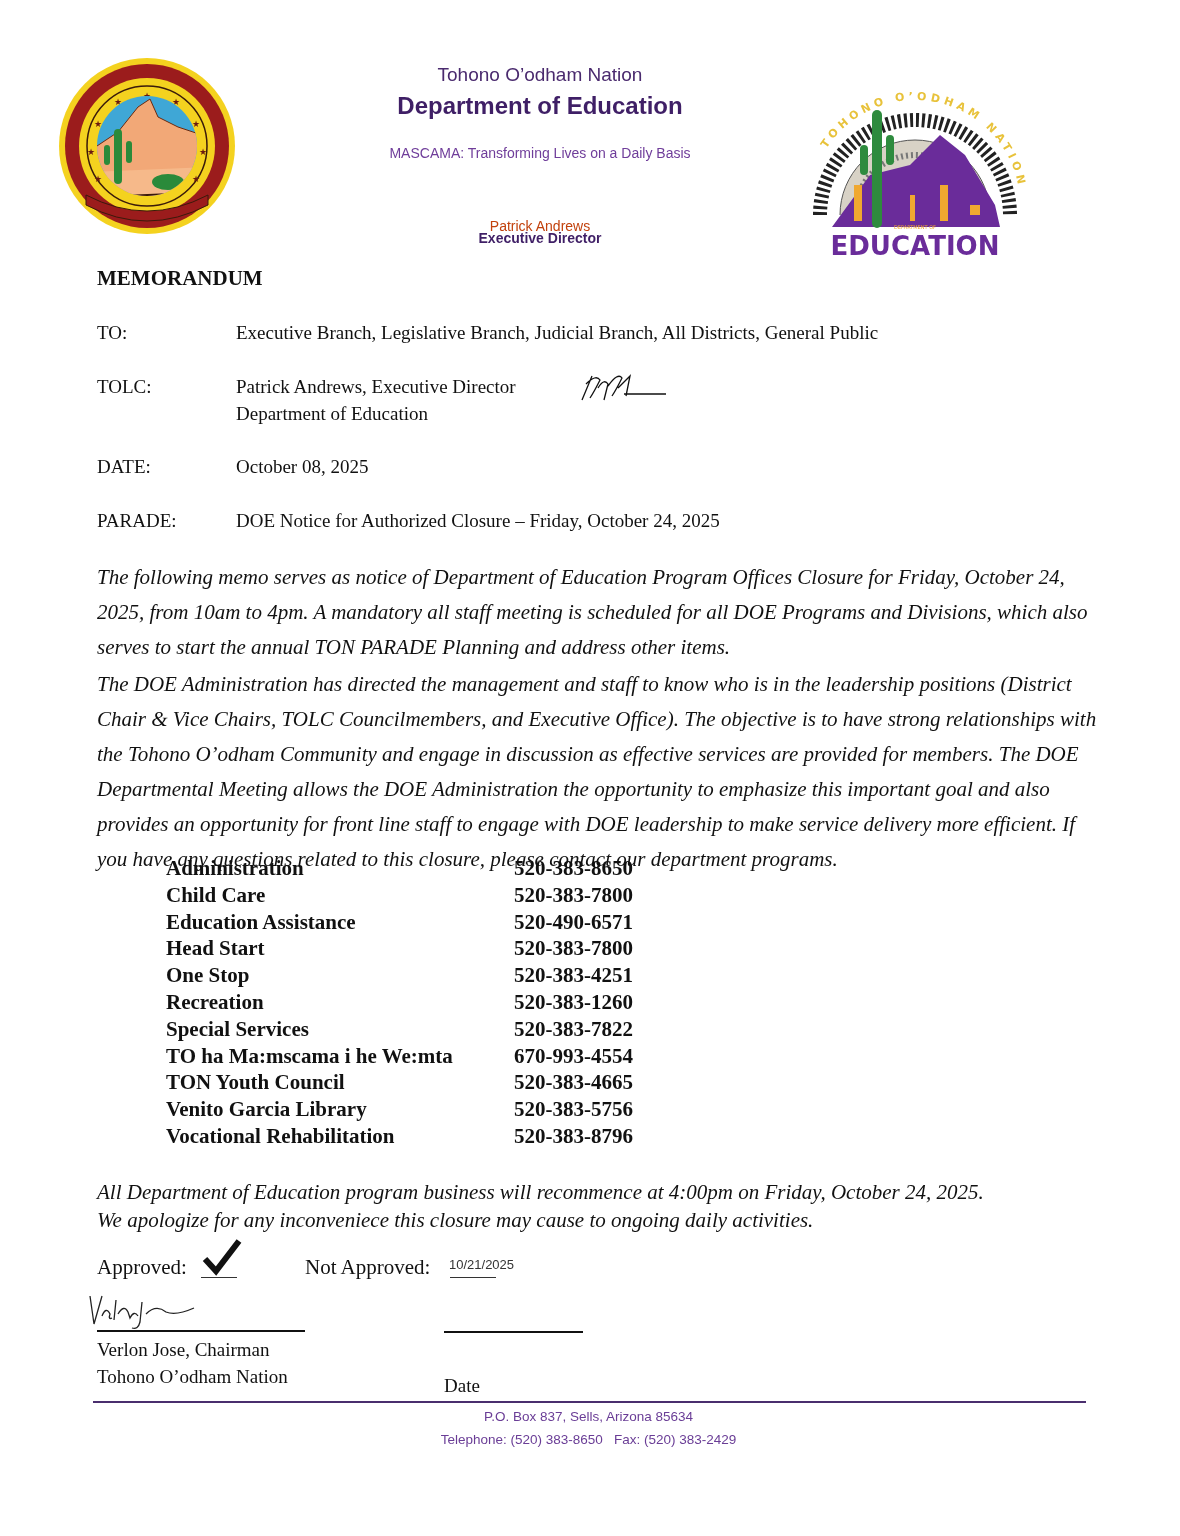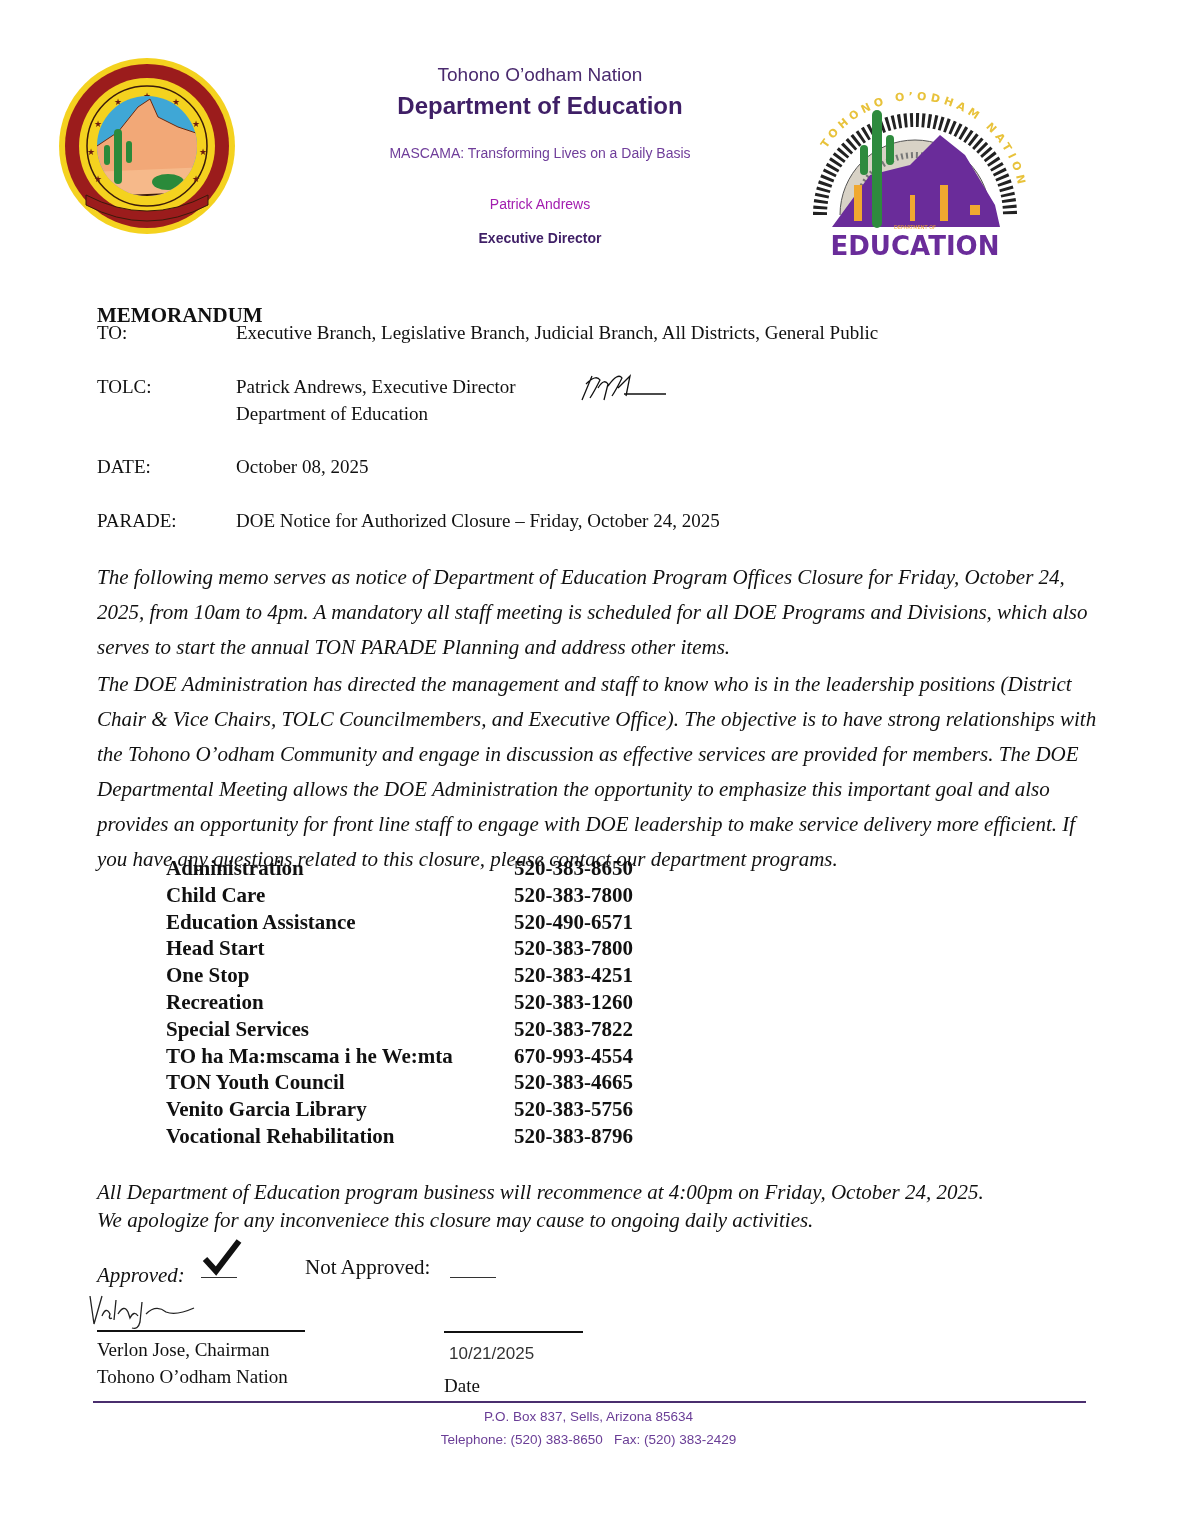--- a/index.html
+++ b/index.html
@@ -5,47 +5,47 @@
   html, body { margin: 0; padding: 0; background: #ffffff; }
   body { width: 1180px; height: 1536px; position: relative; overflow: hidden;
          font-family: "Liberation Serif", "DejaVu Serif", serif; color: #111; }
   .abs { position: absolute; }
 
   
   .hdr-sans { font-family: "Liberation Sans", "DejaVu Sans", sans-serif; color: #4a2a6e; text-align: center; }
   .nation { left: 340px; top: 64px; width: 400px; font-size: 19px; }
   .dept { left: 340px; top: 92px; width: 400px; font-size: 24px; font-weight: bold; color: #3f1f66; }
   .tagline { left: 330px; top: 145px; width: 420px; font-size: 14px; color: #6f3d9a; }
-  .director-name { left: 390px; top: 196px; width: 300px; font-size: 14px; color: #a21caf; }
+  .director-name { left: 390px; top: 218px; width: 300px; font-size: 14px; color: #c2410c; }
   .director-title { left: 390px; top: 230px; width: 300px; font-size: 14px; font-weight: bold; color: #3f1f66; }
 
   
   .seal-left { left: 58px; top: 57px; width: 178px; height: 178px; }
   .seal-right { left: 790px; top: 55px; width: 250px; height: 205px; }
 
   
-  .memo-title { left: 97px; top: 266px; font-size: 21px; font-weight: bold; margin-top: 37px; }
+  .memo-title { left: 97px; top: 266px; font-size: 21px; font-weight: bold; }
   .row { left: 97px; font-size: 19px; line-height: 27px; }
   .row .lbl { position: absolute; left: 0; top: 0; }
   .row .val { position: absolute; left: 139px; top: 0; white-space: nowrap; }
 
   .para { left: 97px; width: 1000px; font-size: 21px; line-height: 35px; font-style: italic; }
 
   .contacts { left: 166px; top: 855px; font-size: 21px; font-weight: bold; line-height: 26.8px; }
   .contacts .c-row { position: relative; height: 26.8px; }
   .contacts .c-name { position: absolute; left: 0; white-space: nowrap; }
   .contacts .c-phone { position: absolute; left: 348px; white-space: nowrap; }
 
   .approve-row { left: 97px; top: 1255px; font-size: 21px; height: 30px; }
   .approve-row span { position: absolute; white-space: nowrap; }
   .blank { display: inline-block; border-bottom: 1.5px solid #333; }
 
   .sig-line { left: 97px; top: 1330px; width: 208px; border-top: 2px solid #111; }
   .date-line { left: 444px; top: 1331px; width: 139px; border-top: 2px solid #111; }
-  .sig-date-val { left: 449px; top: 1344px; font-family: "Liberation Sans", "DejaVu Sans", sans-serif; font-size: 17px; color: #333; }
+  .sig-date-val { left: 449px; top: 1257px; font-family: "Liberation Sans", "DejaVu Sans", sans-serif; font-size: 13px; color: #333; }
 
   .footer-rule { left: 93px; top: 1401px; width: 993px; height: 2px; background: #4a2e6e; }
   .footer { left: 92px; width: 993px; text-align: center; font-family: "Liberation Sans", "DejaVu Sans", sans-serif;
             font-size: 13.5px; color: #6a3d96; }
 </style>
 </head>
 <body>
 
 <div class="abs seal-left">
   <svg width="178" height="178" viewBox="0 0 178 178">
@@ -184,21 +184,21 @@
   <div class="c-row">
       <span class="c-name">Vocational Rehabilitation</span>
       <span class="c-phone">520-383-8796</span>
     </div>
 </div>
 
 <div class="abs para" style="top:1175px; white-space:nowrap;">All Department of Education program business will recommence at 4:00pm on Friday, October 24, 2025.</div>
 <div class="abs para" style="top:1203px; white-space:nowrap;">We apologize for any inconveniece this closure may cause to ongoing daily activities.</div>
 
 <div class="abs approve-row">
-  <span style="left:0; top:8px;font-style:italic;">Approved:</span>
+  <span style="left:0; top:0;">Approved:</span>
   <span style="left:104px; top:22px; width:36px;" class="blank"></span>
   <span style="left:104px; top:-18px;">
     <svg width="42" height="40" viewBox="0 0 42 40">
         <path d="M4 22 L15 34 L38 4" fill="none" stroke="#111" stroke-width="6" stroke-linejoin="miter"></path>
       </svg>
   </span>
   <span style="left:208px; top:0;">Not Approved:</span>
   <span style="left:353px; top:22px; width:46px;" class="blank"></span>
 </div>
 

